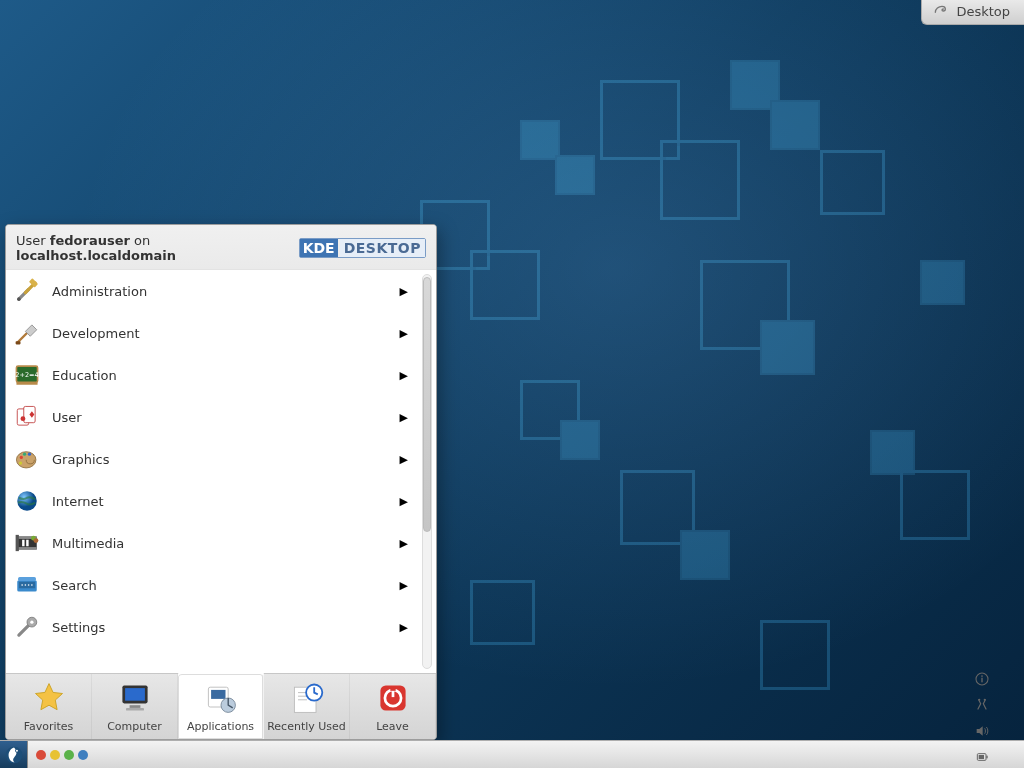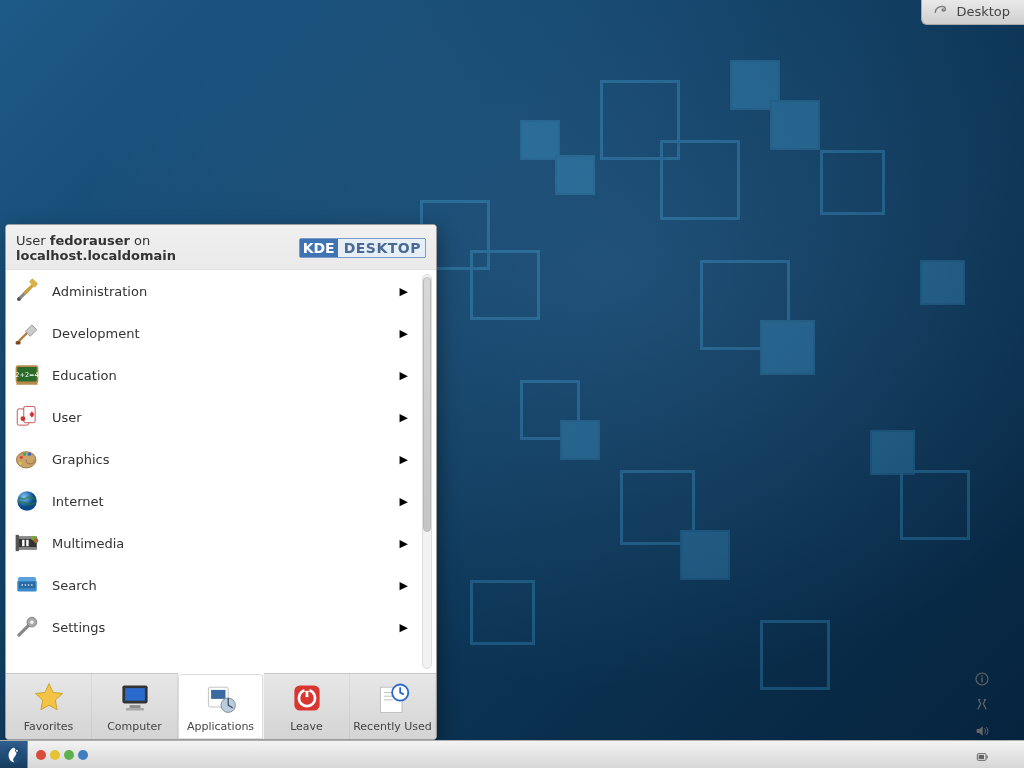--- a/index.html
+++ b/index.html
@@ -298,38 +298,38 @@
             <rect x="9" y="11" width="16" height="10" fill="#3a6aa0"></rect>
             <circle cx="28" cy="28" r="8" fill="#bcd" stroke="#789"></circle>
             <path d="M28 20v8l5 3" stroke="#456" stroke-width="1.5" fill="none"></path>
           </svg>
         </span>
         <span>Applications</span>
       </div>
       <div class="kick-tab">
         <span class="tab-icon">
           <svg viewBox="0 0 40 40">
+            <rect x="6" y="8" width="24" height="28" fill="#fff" stroke="#bbb"></rect>
+            <path d="M10 14h16M10 18h16M10 22h10" stroke="#bbb"></path>
+            <circle cx="28" cy="14" r="9" fill="#fff" stroke="#2a6acc" stroke-width="2"></circle>
+            <path d="M28 8v6l4 2" stroke="#2a6acc" stroke-width="2" fill="none"></path>
+          </svg>
+        </span>
+        <span>Recently Used</span>
+      </div>
+      <div class="kick-tab">
+        <span class="tab-icon">
+          <svg viewBox="0 0 40 40">
             <rect x="6" y="6" width="28" height="28" rx="6" fill="#d9362f"></rect>
             <circle cx="20" cy="20" r="9" fill="none" stroke="#fff" stroke-width="3"></circle>
             <rect x="18.5" y="9" width="3" height="10" fill="#fff"></rect>
             <rect x="17" y="8" width="6" height="4" fill="#d9362f"></rect>
           </svg>
         </span>
         <span>Leave</span>
-      </div>
-      <div class="kick-tab">
-        <span class="tab-icon">
-          <svg viewBox="0 0 40 40">
-            <rect x="6" y="8" width="24" height="28" fill="#fff" stroke="#bbb"></rect>
-            <path d="M10 14h16M10 18h16M10 22h10" stroke="#bbb"></path>
-            <circle cx="28" cy="14" r="9" fill="#fff" stroke="#2a6acc" stroke-width="2"></circle>
-            <path d="M28 8v6l4 2" stroke="#2a6acc" stroke-width="2" fill="none"></path>
-          </svg>
-        </span>
-        <span>Recently Used</span>
       </div>
     </div>
 </div>
 
 <div class="taskbar">
   <div class="start-btn">
     <svg width="20" height="20" viewBox="0 0 24 24">
         <circle cx="12" cy="12" r="10" fill="#1d4e78"></circle>
         <path d="M12 3c2 2 3 4 3 6 0 4-4 6-4 9 0 1 .5 2 1.5 3-5-1-7-5-7-9 0-4 3-8 6.5-9z" fill="#fff"></path>
         <circle cx="15.5" cy="7" r="2.2" fill="#1d4e78"></circle>

